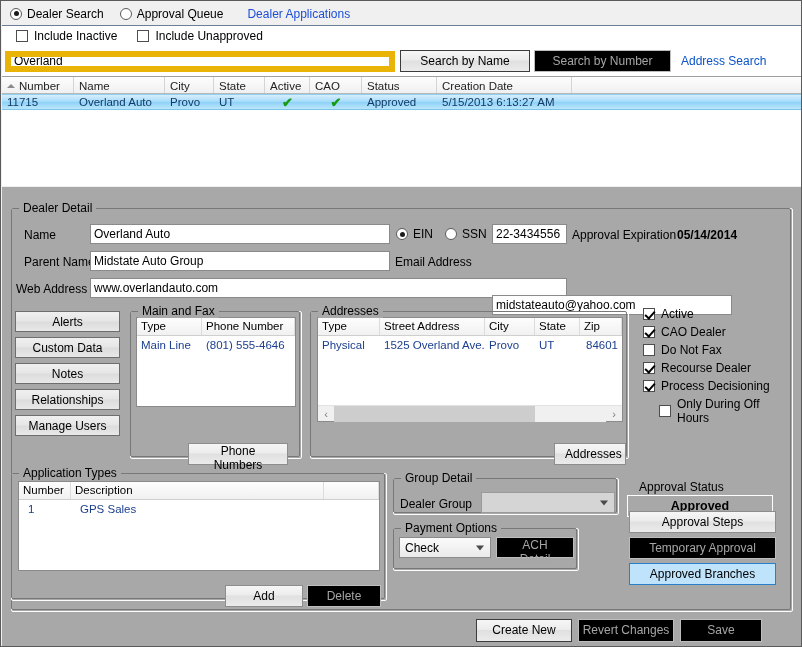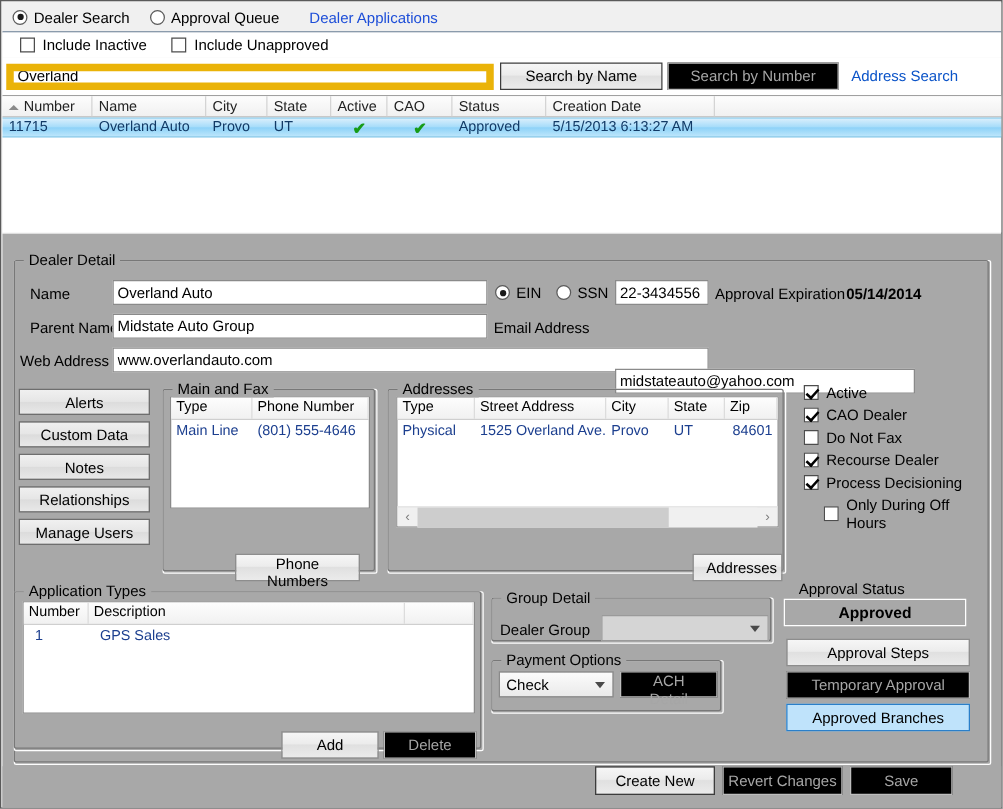--- a/index.html
+++ b/index.html
@@ -189,21 +189,21 @@
 
   .statusbox {
     position:absolute; left:0; top:8px; width:146px; height:22px;
     border:1px solid #fff; background:transparent;
     display:flex; align-items:center; justify-content:center;
     font-weight:bold; font-size:12.5px;
   }
 
   .footer {
     position:absolute; left:1px; top:612px; width:800px; height:34px;
-    background:#a8a8a8; display:flex; 
+    background:#a8a8a8; display:flex; align-items:center;
     justify-content:flex-end; padding-right:40px; gap:6px;
   }
   .footer .btn { height:23px; width:82px; padding:0; }
   .footer .btn.wide { width:96px; }
 </style>
 </head>
 <body>
 
 <div class="app">
 
@@ -422,21 +422,21 @@
       <div class="gb-body">
           <div class="gb-inner"></div>
         </div>
     </div>
     <div class="sel" style="position:absolute; left:397px; top:350px; width:92px;">
       <span>Check</span>
       <span class="chev"></span>
     </div>
     <button class="btn disabled" style="position:absolute; left:494px; top:350px; width:78px; height:21px;">ACH Detail</button>
 
-    <div style="position:absolute; left:625px; top:284px; width:150px; height:40px;">
+    <div style="position:absolute; left:625px; top:300px; width:150px; height:40px;">
       <span style="position:absolute; left:8px; top:-7px; background:#a8a8a8; padding:0 4px; font-size:12px; z-index:5;">Approval Status</span>
       <div class="statusbox">
         <span>Approved</span>
       </div>
     </div>
     <button class="btn" style="position:absolute; left:627px; top:324px; width:147px; height:22px;">Approval Steps</button>
     <button class="btn disabled" style="position:absolute; left:627px; top:350px; width:147px; height:22px;">Temporary Approval</button>
     <button class="btn selected-blue" style="position:absolute; left:627px; top:376px; width:147px; height:22px;">Approved Branches</button>
   </div>
 

